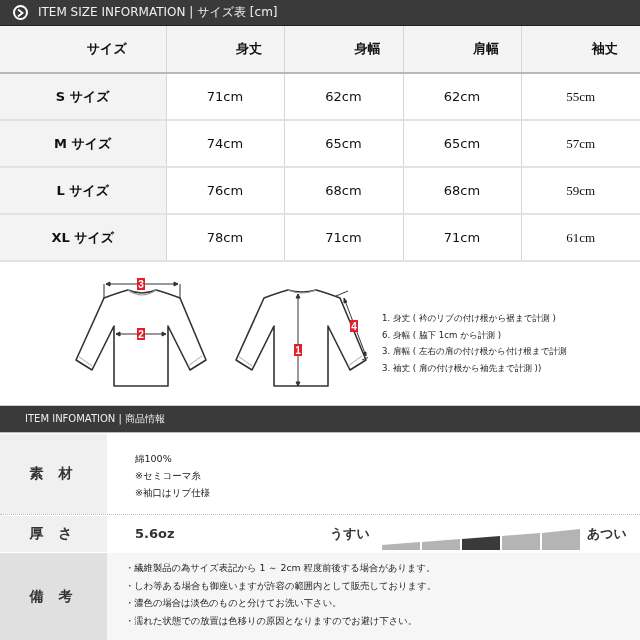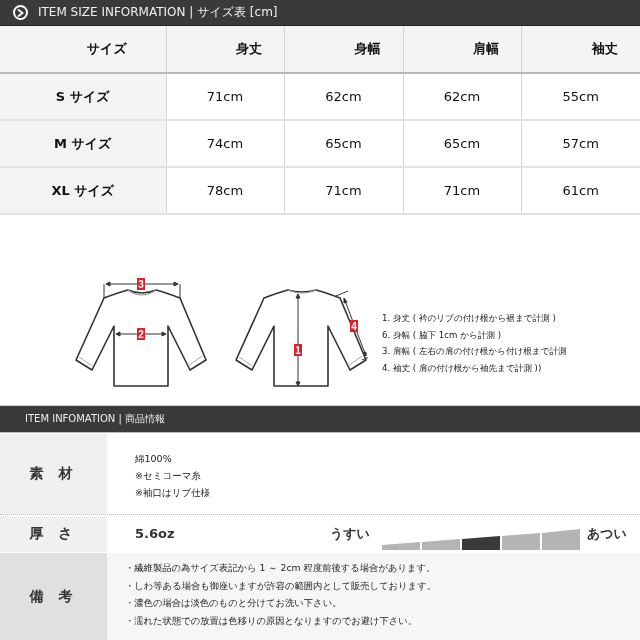--- a/index.html
+++ b/index.html
@@ -19,21 +19,21 @@
     .circle-icon svg { width: 7px; height: 8px; }
 
     table.size {
       position: absolute; left: 0; top: 26px; width: 640px;
       border-collapse: collapse; table-layout: fixed;
     }
     table.size th, table.size td {
       text-align: center; font-size: 13px; color: #111;
       border-right: 1px solid #d6d6d6; border-bottom: 2px solid #e2e2e2;
     }
-    table.size th:last-child, table.size td:last-child { border-right: none; }
+    table.size th:last-child, table.size td:last-child { border-right: none; font-family: Liberation Serif, serif; }
     table.size thead th {
       height: 47px; background: #f4f4f4; font-weight: bold;
       border-bottom: 2px solid #b8b8b8;
       padding-left: 48px;
     }
     table.size tbody td { height: 47px; background: #fff; }
     table.size tbody td.first { background: #f3f3f3; font-weight: bold; }
     table.size tbody tr:last-child td { border-bottom: 2px solid #e2e2e2; }
 
     .diagram { position: absolute; left: 0; top: 264px; width: 640px; height: 138px; }
@@ -104,20 +104,27 @@
       <td>62cm</td>
       <td>62cm</td>
       <td>55cm</td>
     </tr>
     <tr>
       <td class="first">M サイズ</td>
       <td>74cm</td>
       <td>65cm</td>
       <td>65cm</td>
       <td>57cm</td>
+    </tr>
+    <tr>
+      <td class="first">L サイズ</td>
+      <td>76cm</td>
+      <td>68cm</td>
+      <td>68cm</td>
+      <td>59cm</td>
     </tr>
     <tr>
       <td class="first">XL サイズ</td>
       <td>78cm</td>
       <td>71cm</td>
       <td>71cm</td>
       <td>61cm</td>
     </tr>
   </tbody>
 </table>
@@ -162,21 +169,21 @@
       <rect x="302" y="44" width="8" height="12" fill="#e0202a"></rect>
       <text x="306" y="53.5" font-size="10" fill="#fff" text-anchor="middle" font-family="Liberation Sans, sans-serif" font-weight="bold">4</text>
     </g>
   </svg>
 </div>
 
 <div class="legend">
   <div>1. 身丈 ( 衿のリブの付け根から裾まで計測 )</div>
   <div>6. 身幅 ( 脇下 1cm から計測 )</div>
   <div>3. 肩幅 ( 左右の肩の付け根から付け根まで計測</div>
-  <div>4. 袖丈 ( 肩の付け根から袖先まで計測 ))</div>
+  <div>3. 袖丈 ( 肩の付け根から袖先まで計測 ))</div>
 </div>
 
 <div class="infobar">
   <span>ITEM INFOMATION | 商品情報</span>
 </div>
 
 <div class="info-row row-material">
   <div class="info-label">素 材</div>
   <div class="info-content">
     <div>綿100%</div>

